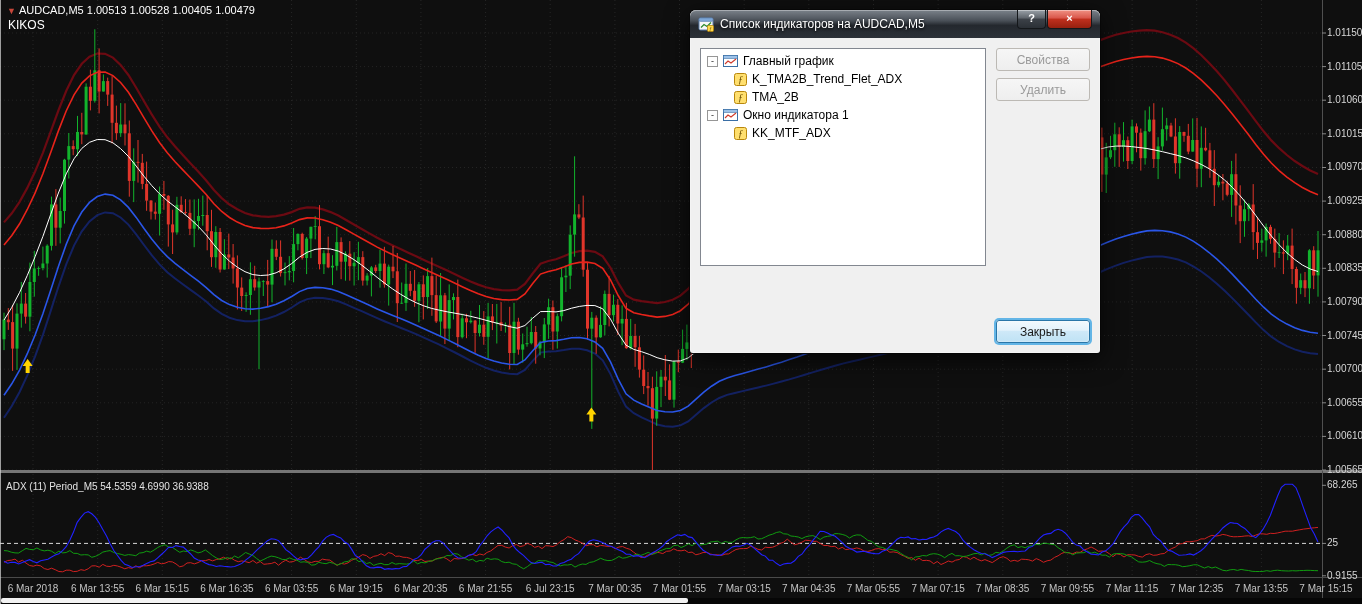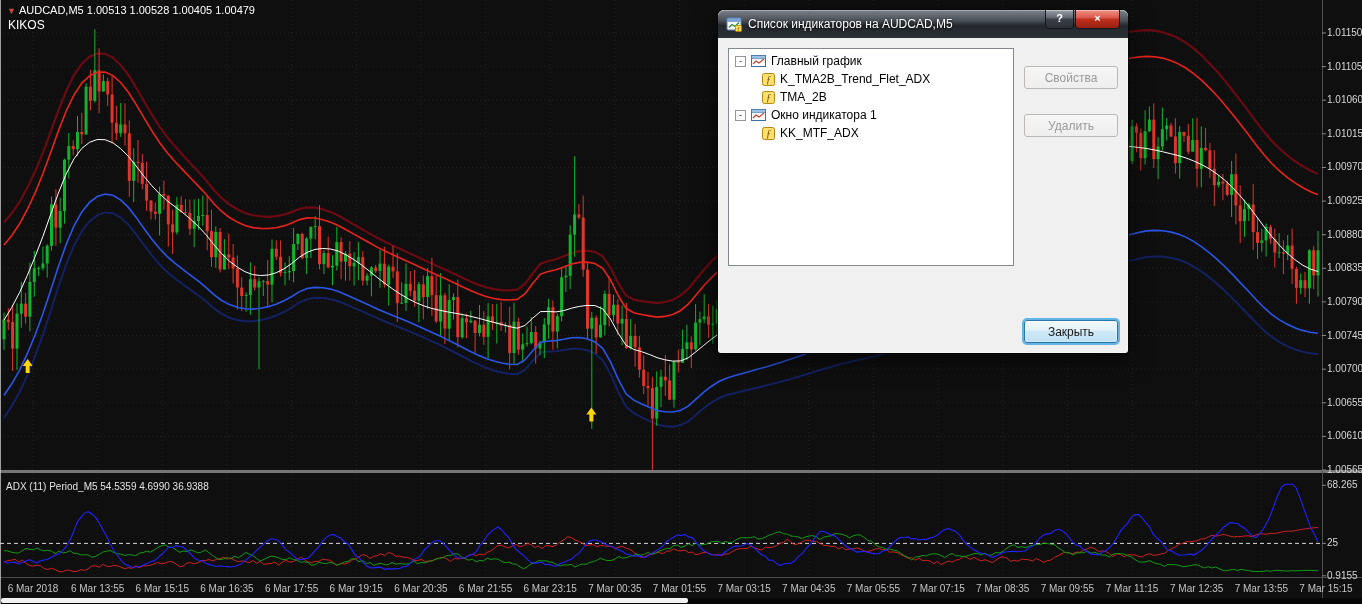--- a/index.html
+++ b/index.html
@@ -15,21 +15,21 @@
   #watermark{position:absolute;left:8px;top:18px;color:#fff;font-size:12px;}
   #adx-label{position:absolute;left:6px;top:481px;color:#e2e2e2;font-size:10px;white-space:nowrap;}
   #left-edge{position:absolute;left:0;top:0;width:1px;height:604px;background:#cfcfcf;opacity:.75;}
   #hscroll{position:absolute;left:0;top:598px;width:1362px;height:6px;background:#060606;}
   #hscroll .thumb{position:absolute;left:1px;top:0;width:687px;height:5px;background:#f2f2f2;border-radius:2px;}
   #sep-hit{position:absolute;left:0;top:469px;width:1362px;height:6px;cursor:row-resize;}
   #price-axis-hit{position:absolute;left:1322px;top:0;width:40px;height:578px;cursor:ns-resize;}
   #time-axis-hit{position:absolute;left:0;top:578px;width:1322px;height:20px;cursor:ew-resize;}
 
   
-  .dlg{position:absolute;left:718px;top:10px;width:410px;height:343px;background:#f0f0f0;
+  .dlg{position:absolute;left:690px;top:10px;width:410px;height:343px;background:#f0f0f0;
        border-radius:6px 6px 3px 3px;
        box-shadow:0 6px 24px rgba(0,0,0,.7),0 0 0 1px rgba(10,10,10,.9),inset 0 0 0 1px rgba(255,255,255,.25);}
   .dlg-titlebar{position:absolute;left:0;top:0;width:100%;height:28px;border-radius:6px 6px 0 0;
        background:linear-gradient(180deg,#7b828a 0%,#4a5058 38%,#24282e 55%,#2c3138 100%);
        box-shadow:inset 0 1px 0 rgba(255,255,255,.35);cursor:default;}
   .dlg-icon{position:absolute;left:8px;top:6px;width:16px;height:16px;}
   .dlg-title{position:absolute;left:30px;top:0;line-height:28px;font-size:12px;color:#fff;
        text-shadow:0 1px 3px #000;white-space:nowrap;}
   .cap-btns{position:absolute;right:8px;top:0;display:flex;}
   .cap-btn{height:18px;border:1px solid #14171a;border-top:none;border-radius:0 0 4px 4px;
@@ -42,21 +42,21 @@
        font-size:12px;color:#000;padding-top:3px;box-sizing:border-box;}
   .tree-row{display:flex;align-items:center;height:18px;padding-left:6px;white-space:nowrap;cursor:default;}
   .tree-row.child{padding-left:33px;}
   .exp{width:9px;height:9px;border:1px solid #969696;background:#fdfdfd;display:inline-flex;
        align-items:center;justify-content:center;font-size:9px;line-height:7px;color:#222;margin-right:5px;flex:none;}
   .tree-ic{margin-right:5px;flex:none;display:inline-flex;}
   .btn-col{margin-left:10px;width:94px;display:flex;flex-direction:column;}
   .dlg-btn{width:94px;height:23px;font-family:"Liberation Sans",sans-serif;font-size:12px;
        border-radius:3px;border:1px solid #8e9294;cursor:default;
        background:linear-gradient(180deg,#f4f4f4,#ebebeb 45%,#dfdfdf 46%,#d0d0d0);color:#1a1a1a;margin-bottom:7px;}
-  .dlg-btn.is-disabled{color:#9a9a9a;border-color:#bcb9b4;background:linear-gradient(180deg,#f6f6f6,#eeeeee);margin-top:18px;}
+  .dlg-btn.is-disabled{color:#9a9a9a;border-color:#bcb9b4;background:linear-gradient(180deg,#f6f6f6,#eeeeee);}
   .dlg-btn.is-default{margin:auto 0 0 0;border:1px solid #2a76a8;
        box-shadow:0 0 0 2px #63b5e6,inset 0 0 2px #fff;
        background:linear-gradient(180deg,#f2f9fd,#e3f2fb 45%,#cfe9f8 46%,#bfe2f5);}
 </style>
 </head>
 <body>
 
 <div id="app">
 
   <svg id="chart-svg" width="1362" height="604" viewBox="0 0 1362 604">
@@ -485,25 +485,25 @@
       <div class="axis-label" style="top: 397.769px;">1.00655</div>
       <div class="axis-label" style="top: 431.385px;">1.00610</div>
       <div class="axis-label" style="top: 465px;">1.00565</div>
       <div class="adx-axis-label" style="top: 480.33px;">68.265</div>
       <div class="adx-axis-label" style="top: 538.429px;">25</div>
       <div class="adx-axis-label" style="top: 570.771px;">0.9155</div>
       <div class="time-label" style="left: 33px;">6 Mar 2018</div>
       <div class="time-label" style="left: 97.65px;">6 Mar 13:55</div>
       <div class="time-label" style="left: 162.3px;">6 Mar 15:15</div>
       <div class="time-label" style="left: 226.95px;">6 Mar 16:35</div>
-      <div class="time-label" style="left: 291.6px;">6 Mar 17:55</div>
+      <div class="time-label" style="left: 291.6px;">6 Mar 03:55</div>
       <div class="time-label" style="left: 356.25px;">6 Mar 19:15</div>
       <div class="time-label" style="left: 420.9px;">6 Mar 20:35</div>
       <div class="time-label" style="left: 485.55px;">6 Mar 21:55</div>
-      <div class="time-label" style="left: 550.2px;">6 Mar 23:15</div>
+      <div class="time-label" style="left: 550.2px;">6 Jul 23:15</div>
       <div class="time-label" style="left: 614.85px;">7 Mar 00:35</div>
       <div class="time-label" style="left: 679.5px;">7 Mar 01:55</div>
       <div class="time-label" style="left: 744.15px;">7 Mar 03:15</div>
       <div class="time-label" style="left: 808.8px;">7 Mar 04:35</div>
       <div class="time-label" style="left: 873.45px;">7 Mar 05:55</div>
       <div class="time-label" style="left: 938.1px;">7 Mar 07:15</div>
       <div class="time-label" style="left: 1002.75px;">7 Mar 08:35</div>
       <div class="time-label" style="left: 1067.4px;">7 Mar 09:55</div>
       <div class="time-label" style="left: 1132.05px;">7 Mar 11:15</div>
       <div class="time-label" style="left: 1196.7px;">7 Mar 12:35</div>

